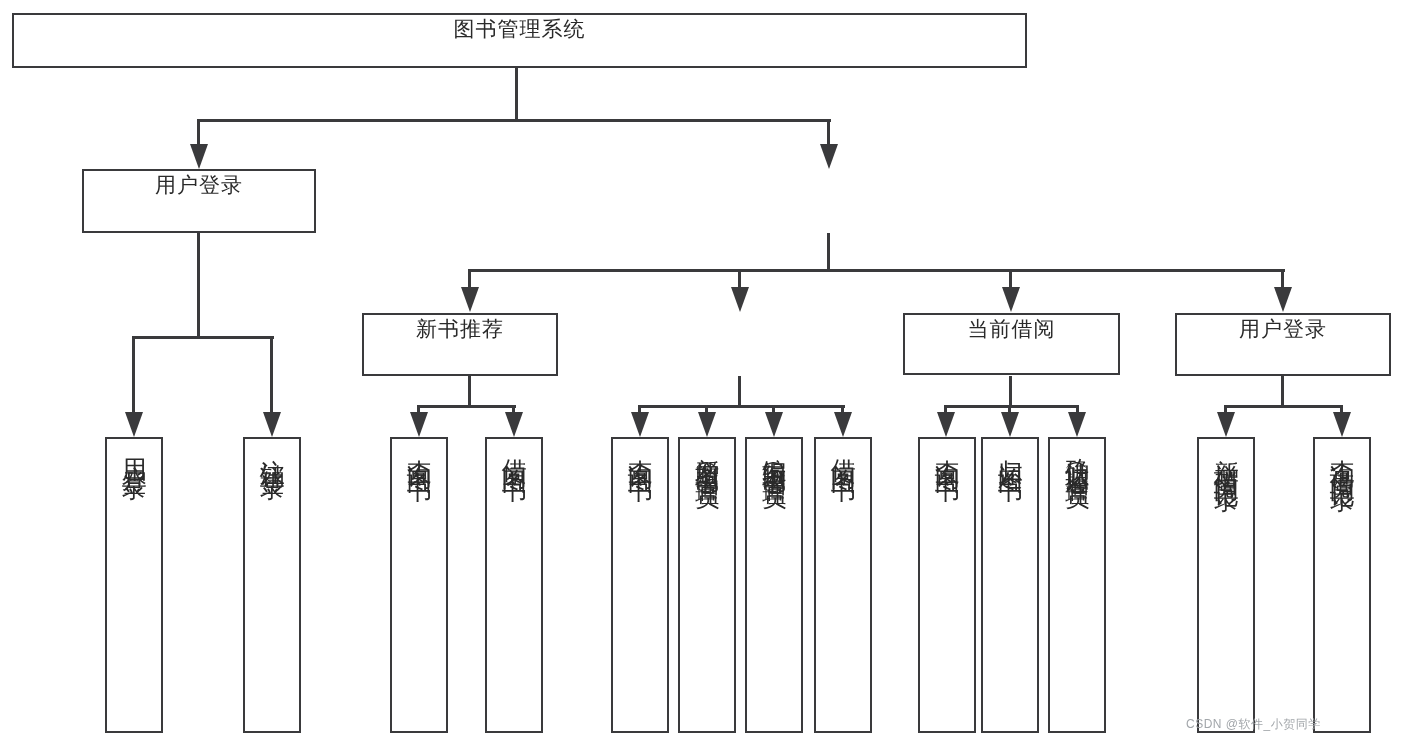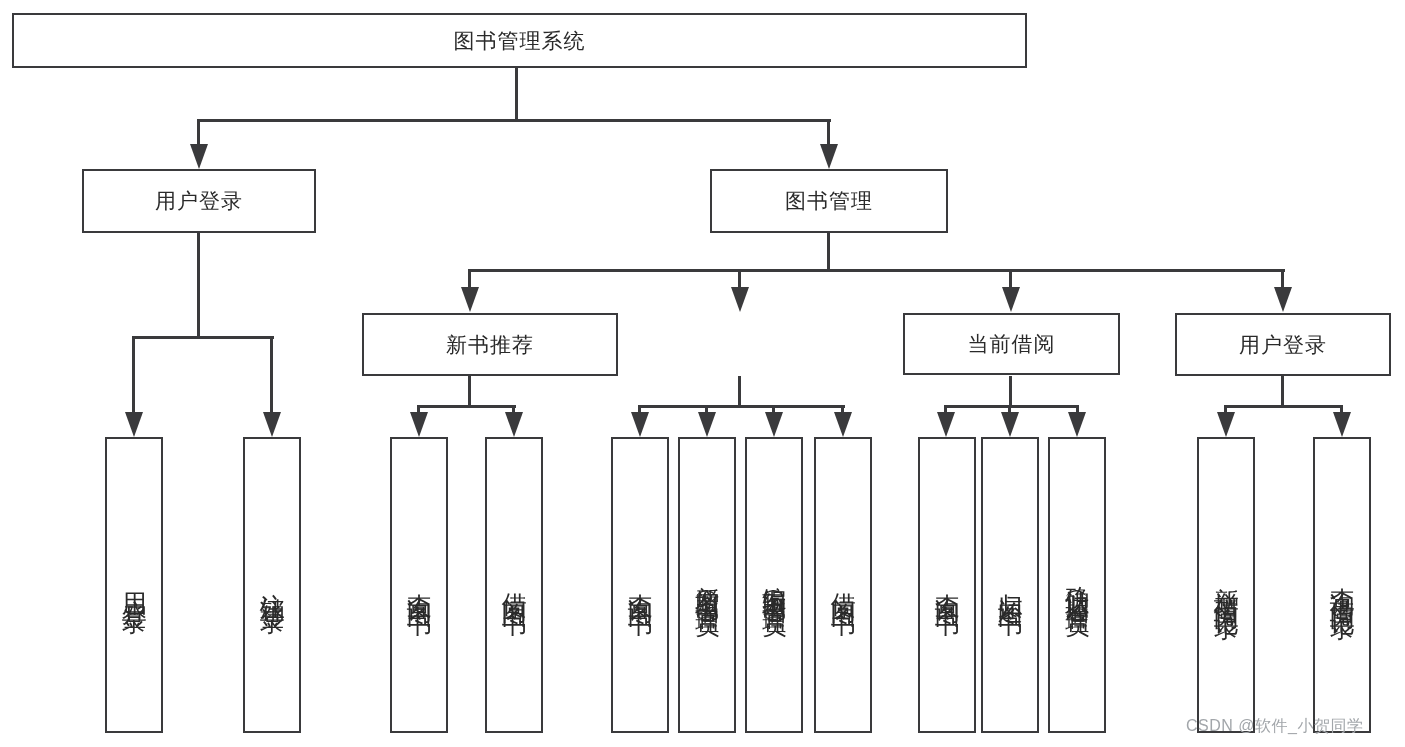--- a/index.html
+++ b/index.html
@@ -2,38 +2,38 @@
 <html><head>
 <meta charset="utf-8">
 <style>
   html,body{margin:0;padding:0;background:#ffffff;}
   .canvas{
     position:relative;width:1405px;height:747px;background:#ffffff;
     overflow:hidden;font-family:"Liberation Sans","DejaVu Sans",sans-serif;
   }
   .box{
     position:absolute;border:2.5px solid #3a3a3c;background:#ffffff;
-    display:flex;align-items:center;justify-content:center;box-sizing:border-box;
+    display:flex;justify-content:center;box-sizing:border-box;
   }
   .hlabel{font-size:21px;color:#2a2a2a;letter-spacing:1px;white-space:nowrap;}
   .vlabel{
     writing-mode:vertical-rl;text-orientation:mixed;
     font-size:25px;letter-spacing:6px;line-height:1.1;color:#2a2a2a;white-space:nowrap;
   }
   .tight .vlabel{letter-spacing:4px;font-size:24px;}
   .vl{position:absolute;width:3px;background:#3a3a3c;}
   .hl{position:absolute;height:3px;background:#3a3a3c;}
   .ar{
     position:absolute;width:0;height:0;
     border-left:9px solid transparent;border-right:9px solid transparent;
     border-top:25px solid #3a3a3c;
   }
   .watermark{
     position:absolute;left:1186px;top:716px;z-index:5;
-    font-size:16px;color:#a2a6aa;letter-spacing:0.5px;white-space:nowrap;
+    font-size:12px;color:#a2a6aa;letter-spacing:0.5px;white-space:nowrap;
   }
 </style>
 </head>
 <body>
 
 <div class="canvas">
 
   <div class="box" style="left:12px;top:13px;width:1015px;height:55px">
     <span class="hlabel">图书管理系统</span>
   </div>
@@ -41,43 +41,40 @@
   <div class="vl" style="left:515px;top:68px;height:54px"></div>
   <div class="hl" style="left:197px;top:119px;width:634px"></div>
   <div class="vl" style="left:197px;top:119px;height:28px"></div>
   <div class="ar" style="left:190px;top:144px"></div>
   <div class="vl" style="left:827px;top:119px;height:28px"></div>
   <div class="ar" style="left:820px;top:144px"></div>
 
   <div class="box" style="left:82px;top:169px;width:234px;height:64px">
     <span class="hlabel">用户登录</span>
   </div>
-  <div class="box" style="left:710px;top:169px;width:238px;height:64px">
-    <span class="hlabel">图书管理</span>
-  </div>
 
   <div class="vl" style="left:197px;top:233px;height:105px"></div>
   <div class="hl" style="left:132px;top:336px;width:142px"></div>
   <div class="vl" style="left:132px;top:336px;height:78px"></div>
   <div class="ar" style="left:125px;top:412px"></div>
   <div class="vl" style="left:270px;top:336px;height:78px"></div>
   <div class="ar" style="left:263px;top:412px"></div>
 
   <div class="vl" style="left:827px;top:233px;height:38px"></div>
   <div class="hl" style="left:468px;top:269px;width:817px"></div>
   <div class="vl" style="left:468px;top:269px;height:22px"></div>
   <div class="ar" style="left:461px;top:287px"></div>
   <div class="vl" style="left:738px;top:269px;height:22px"></div>
   <div class="ar" style="left:731px;top:287px"></div>
   <div class="vl" style="left:1009px;top:269px;height:22px"></div>
   <div class="ar" style="left:1002px;top:287px"></div>
   <div class="vl" style="left:1281px;top:269px;height:22px"></div>
   <div class="ar" style="left:1274px;top:287px"></div>
 
-  <div class="box" style="left:362px;top:313px;width:256px;height:63px">
+  <div class="box" style="left:362px;top:313px;width:196px;height:63px">
     <span class="hlabel">新书推荐</span>
   </div>
   <div class="box" style="left:903px;top:313px;width:217px;height:62px">
     <span class="hlabel">当前借阅</span>
   </div>
   <div class="box" style="left:1175px;top:313px;width:216px;height:63px">
     <span class="hlabel">用户登录</span>
   </div>
 
   <div class="vl" style="left:468px;top:376px;height:31px"></div>

